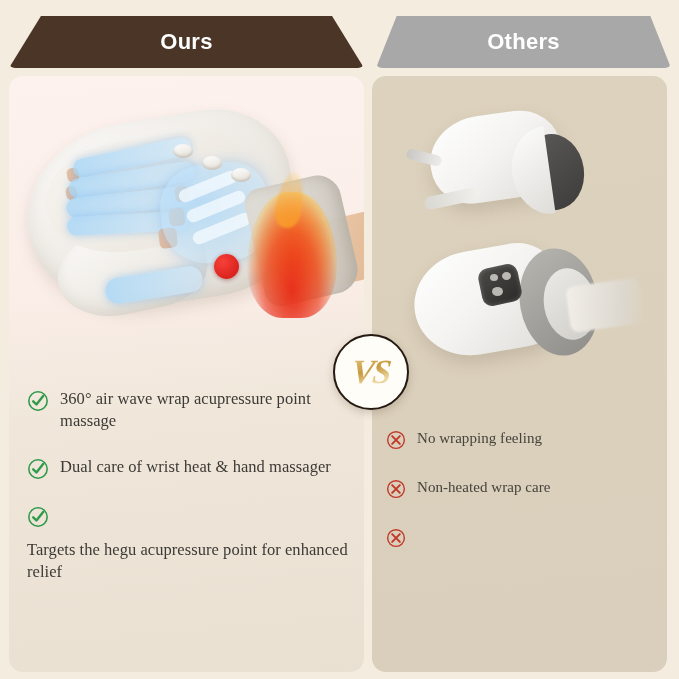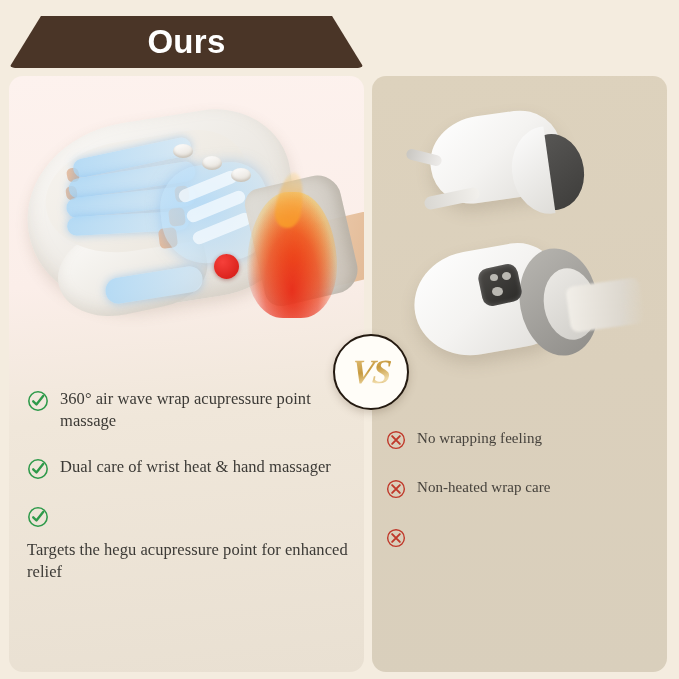--- a/index.html
+++ b/index.html
@@ -20,21 +20,21 @@
 
   
   .tab {
     position: absolute;
     top: 16px;
     height: 52px;
     display: flex;
     align-items: center;
     justify-content: center;
     color: #ffffff;
-    font-size: 33px;
+    font-size: 22px;
     font-weight: bold;
     letter-spacing: 0.3px;
   }
   .tab-ours {
     left: 9px;
     width: 355px;
     background: #4a3527;
     clip-path: polygon(9% 0%, 91% 0%, 100% 100%, 0% 100%);
     border-radius: 6px;
   }
@@ -356,20 +356,23 @@
   .list-others .icon, .list-others .icon svg { width: 20px; height: 20px; }
 </style>
 </head>
 <body>
 
 <div id="stage">
 
   <div class="tab tab-ours">
     <span>Ours</span>
   </div>
+  <div class="tab tab-others">
+    <span>Others</span>
+  </div>
 
   <div class="panel panel-ours">
 
     <div class="hero-ours">
       <div class="glove"></div>
       <div class="glove-thumb"></div>
       <div class="glove-inner"></div>
 
       <div class="skin s1"></div>
       <div class="skin s2"></div>

